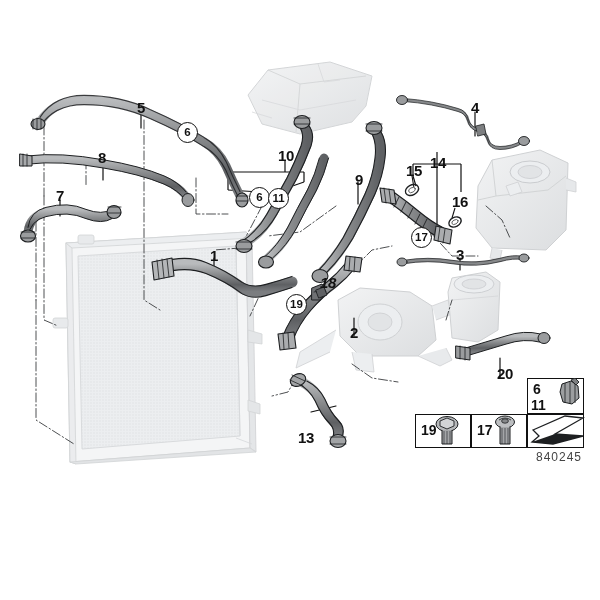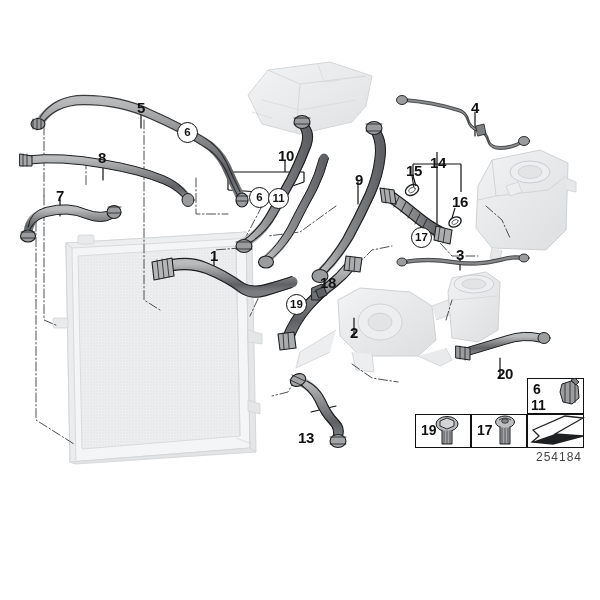--- a/index.html
+++ b/index.html
@@ -354,21 +354,21 @@
       <div class="lbl" style="left: 137px; top: 100px;">5</div>
       <div class="lbl" style="left: 56px; top: 188px;">7</div>
       <div class="lbl" style="left: 98px; top: 150px;">8</div>
       <div class="lbl" style="left: 355px; top: 172px;">9</div>
       <div class="lbl" style="left: 278px; top: 148px;">10</div>
       <div class="lbl" style="left: 497px; top: 366px;">20</div>
       <div class="lbl" style="left: 298px; top: 430px;">13</div>
       <div class="lbl" style="left: 430px; top: 155px; text-align: right;">14</div>
       <div class="lbl" style="left: 406px; top: 163px;">15</div>
       <div class="lbl" style="left: 452px; top: 194px;">16</div>
-      <div class="lbl" style="left: 320px; top: 275px;">18</div>
+      <div class="lbl" style="left: 320px; top: 275px; font-style: italic;">18</div>
       <div class="clbl" style="left: 177px; top: 122px;">6</div>
       <div class="clbl" style="left: 249px; top: 187px;">6</div>
       <div class="clbl" style="left: 268px; top: 188px;">11</div>
       <div class="clbl" style="left: 411px; top: 227px;">17</div>
       <div class="clbl" style="left: 286px; top: 294px;">19</div>
     </div>
 
   <div>
     <div class="legbox" style="left:527px;top:378px;width:57px;height:36px;"></div>
     <div class="legbox" style="left:527px;top:414px;width:57px;height:34px;"></div>
@@ -402,21 +402,21 @@
 
       <g>
         <ellipse cx="90" cy="44" rx="9.5" ry="6" fill="#bcbec0" stroke="#1d1f21" stroke-width="1"></ellipse>
         <path d="M84 42 Q90 38 96 42" fill="none" stroke="#1d1f21" stroke-width="0.8"></path>
         <ellipse cx="90" cy="43" rx="3.4" ry="2.2" fill="#86888a" stroke="#1d1f21" stroke-width="0.8"></ellipse>
         <path d="M85 49 L85 66 L95 66 L95 49" fill="#a4a6a8" stroke="#1d1f21" stroke-width="1"></path>
         <path d="M87 50 L87 66 M90 50 L90 66 M93 50 L93 66" stroke="#1d1f21" stroke-width="0.6"></path>
       </g>
     </svg>
 
-    <div class="capnum" style="left:536px;top:450px;">254184</div>
+    <div class="capnum" style="left:536px;top:450px;">840245</div>
   </div>
 
   <div id="footer">
     
     
   </div>
 
 </div>
 
 </body></html>

